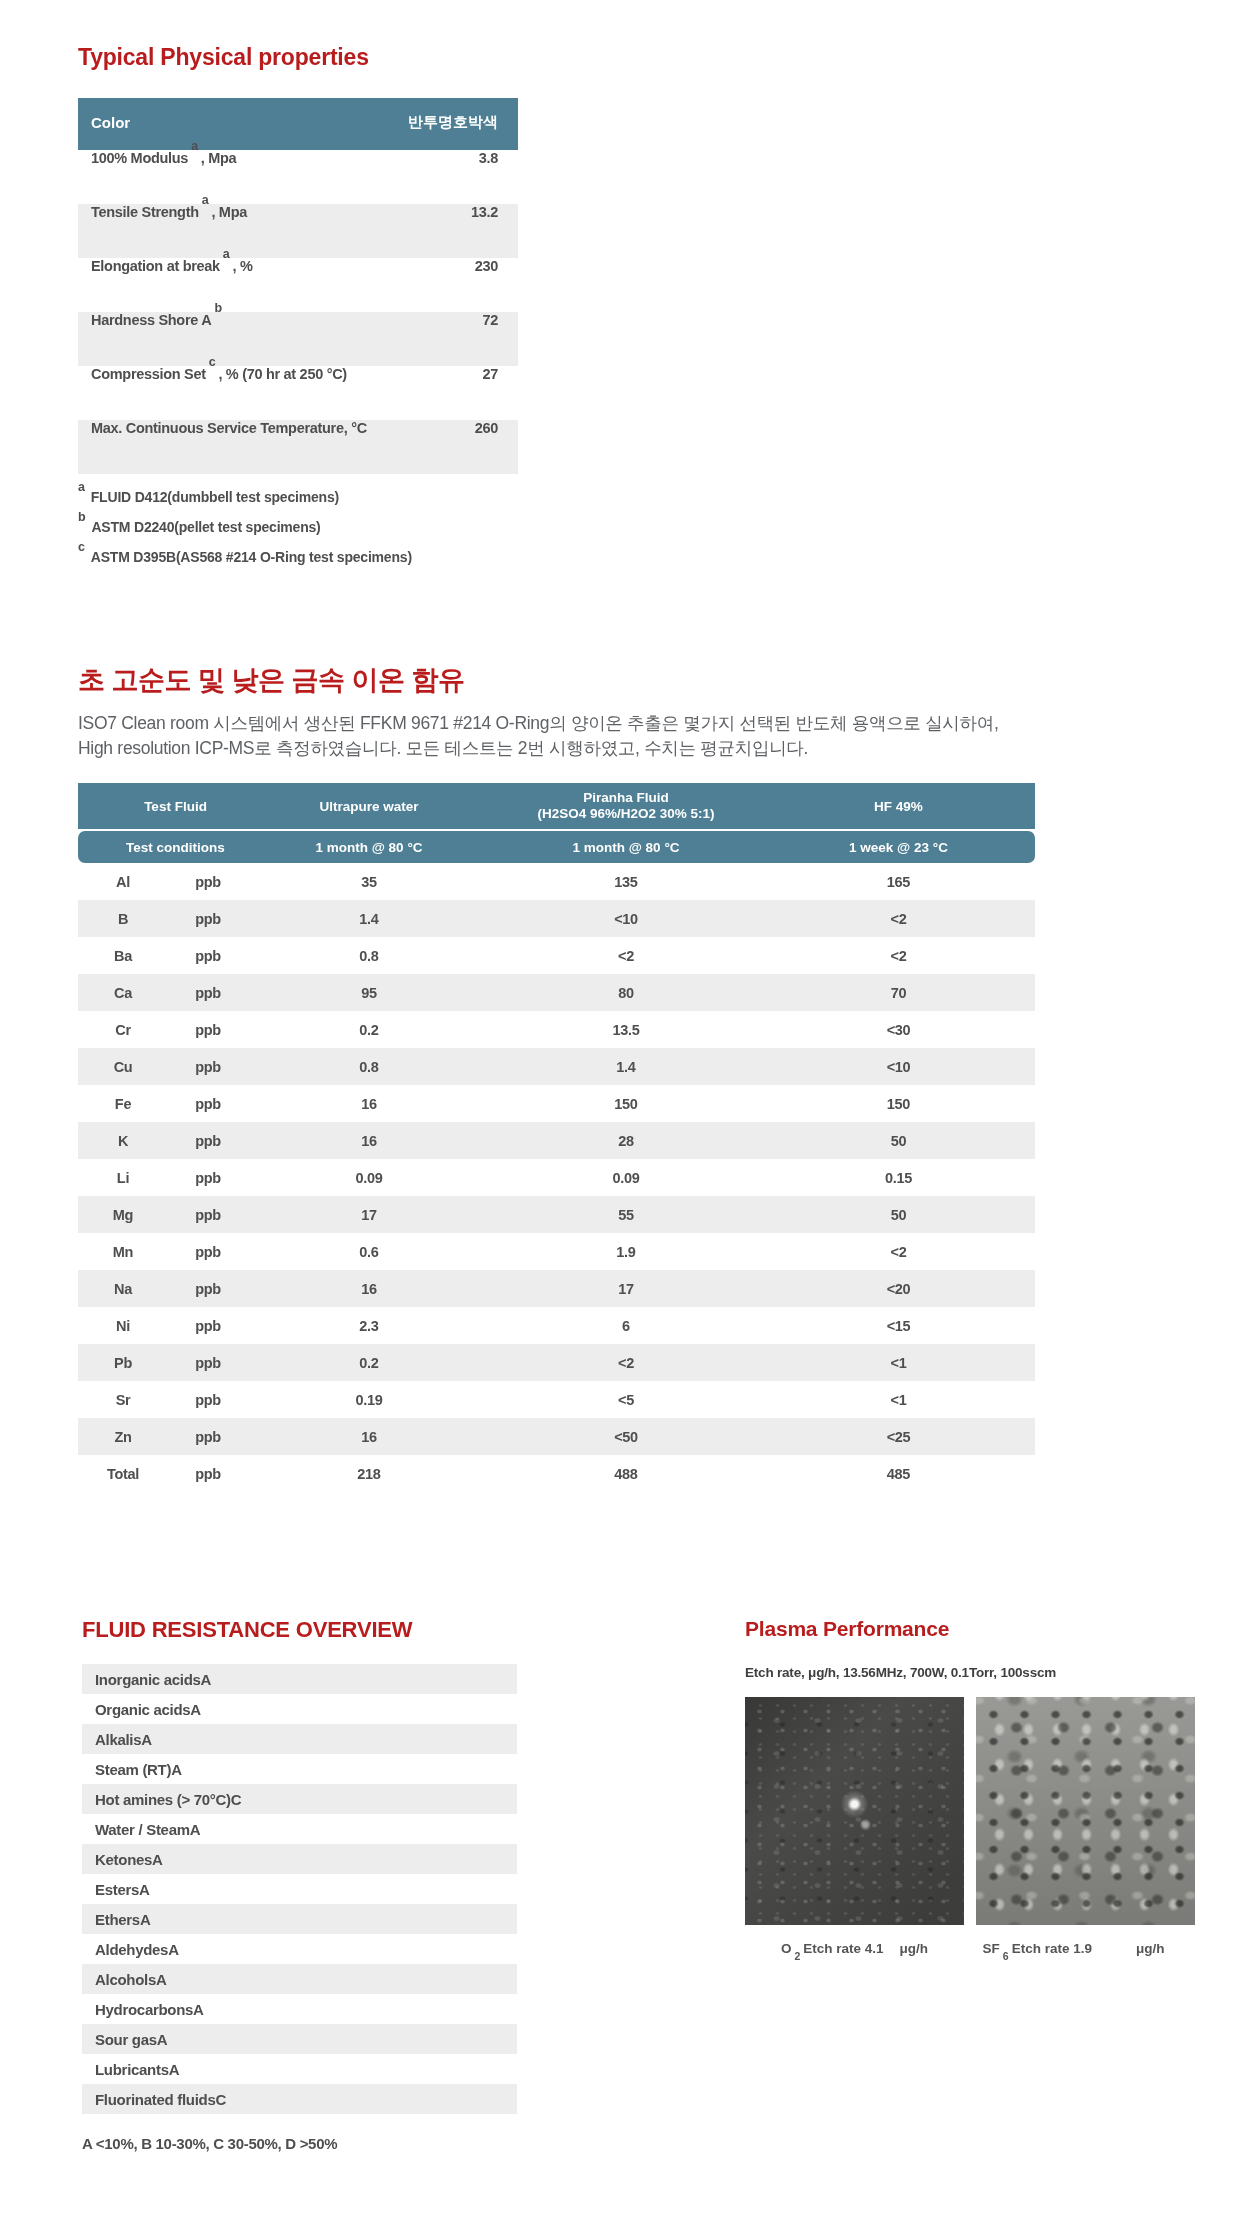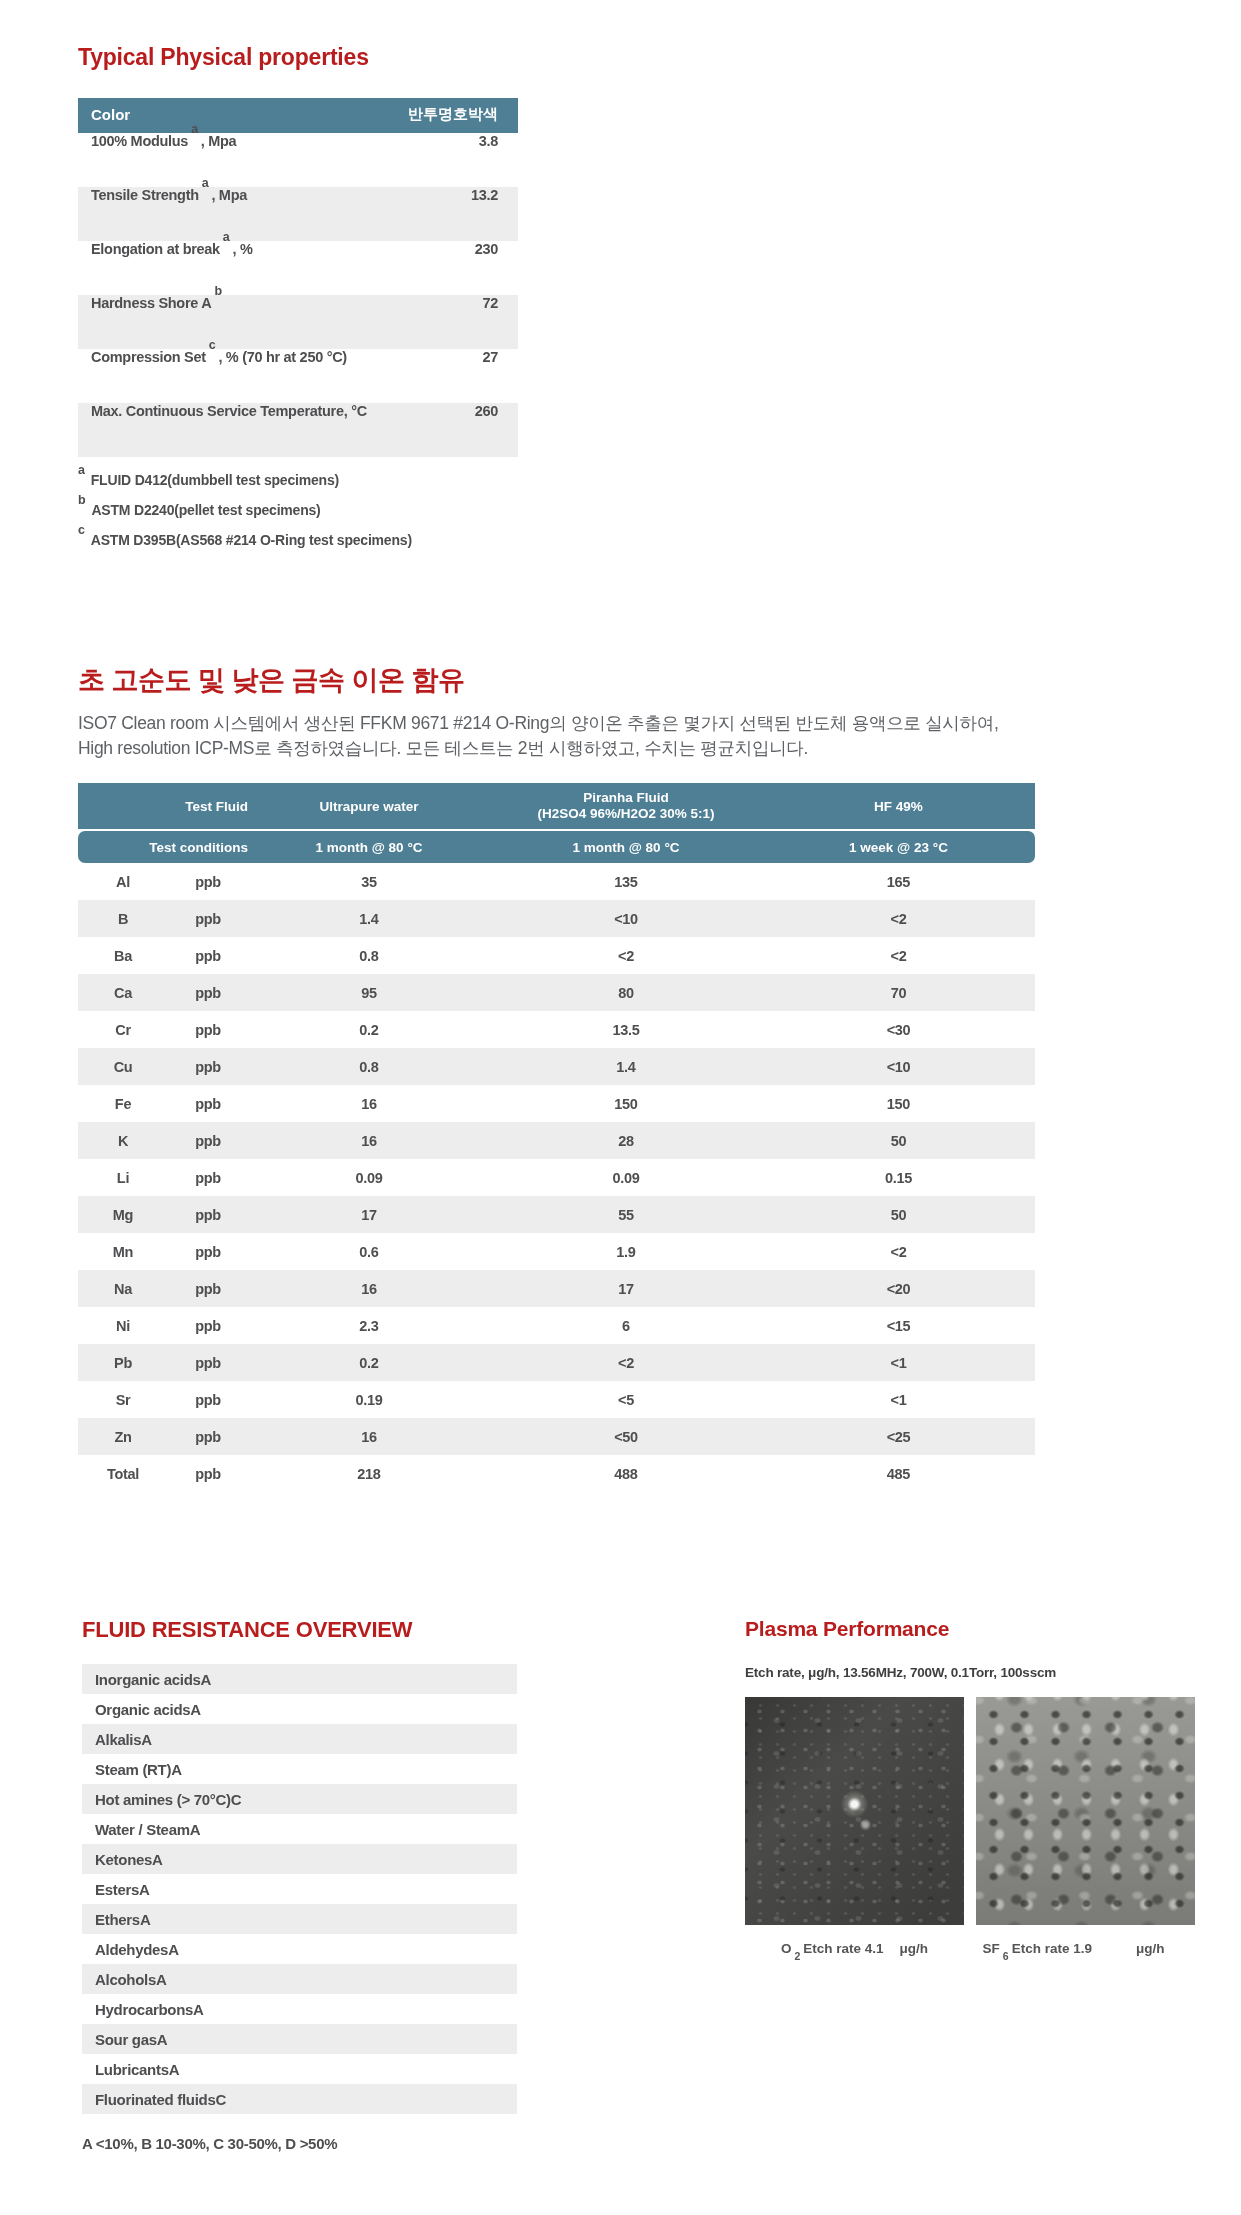--- a/index.html
+++ b/index.html
@@ -11,21 +11,21 @@
     color: #4e4e50;
   }
   .section-title { color: #b91c1c; font-weight: bold; margin: 0; letter-spacing: -0.2px; }
 
   
   #sec-physical { position: absolute; left: 78px; top: 44px; width: 440px; }
   #sec-physical .section-title { font-size: 23px; }
   .ptable { margin-top: 27px; }
   .phead {
     display: flex; justify-content: space-between; align-items: center;
-    background: #4e7f94; color: #fff; height: 35px; padding: 0 20px 3px 13px;
+    background: #4e7f94; color: #fff; height: 52px; padding: 0 20px 3px 13px;
     font-size: 15px; font-weight: bold;
   }
   .prow {
     display: flex; justify-content: space-between; align-items: flex-start;
     min-height: 54px; padding: 0 20px 0 13px;
     font-size: 14.5px; font-weight: bold; color: #4e4e50; letter-spacing: -0.3px;
   }
   .prow:nth-child(even) { background: #ededed; }
   .prow sup, .fnote sup { font-size: 12.5px; line-height: 0; position: relative; top: -7px; padding: 0 3px; }
   .pvalue { white-space: nowrap; }
@@ -37,21 +37,21 @@
   #sec-purity { position: absolute; left: 78px; top: 662px; width: 957px; }
   #sec-purity .section-title { font-size: 27px; letter-spacing: -0.5px; }
   .purity-paragraph { margin: 13px 0 0 0; font-size: 17.5px; line-height: 25px; color: #5e6165; letter-spacing: -0.3px; }
   .t2 { margin-top: 22px; }
   .t2-headrow {
     background: #4e7f94; color: #fff; font-weight: bold;
     display: flex; align-items: center; font-size: 13.5px;
   }
   .t2-head1 { height: 46px; margin-bottom: 2px; }
   .t2-head2 { height: 32px; border-radius: 7px; }
-  .t2-c0 { width: 170px; padding-left: 25px; text-align: right; }
+  .t2-c0 { width: 170px; padding-left: 25px; text-align: center; }
   .t2-el { width: 90px; text-align: center; }
   .t2-unit { width: 80px; text-align: center; }
   .t2-v1 { width: 242px; text-align: center; }
   .t2-v2 { width: 272px; text-align: center; }
   .t2-v3 { flex: 1; text-align: center; }
   .t2-head1 .t2-v2 { line-height: 16px; }
   .t2-row {
     display: flex; align-items: center; height: 37px;
     font-size: 14.5px; font-weight: bold; color: #4f4f51; letter-spacing: -0.3px;
   }

